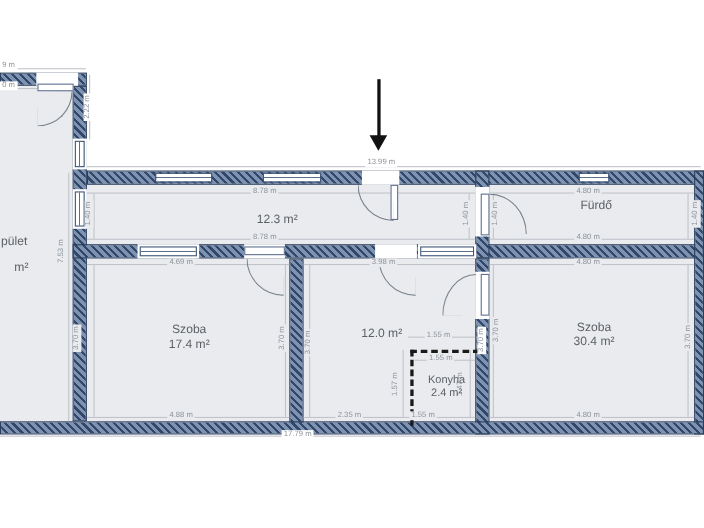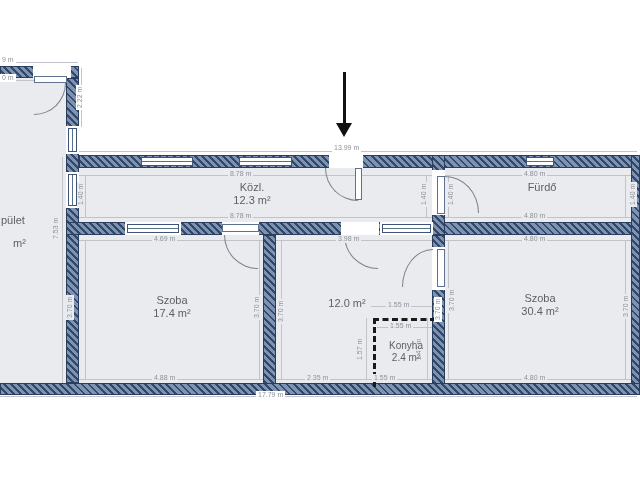--- a/index.html
+++ b/index.html
@@ -145,21 +145,20 @@
   <div class="dimv" style="left:277px;top:324px;">3.70 m</div>
   <div class="dimv w" style="left:434px;top:322px;">3.70 m</div>
   <div class="dimv" style="left:356px;top:362px;">1.57 m</div>
   <div class="dimv" style="left:415px;top:362px;">1.47 m</div>
   <div class="dimv" style="left:448px;top:313px;">3.70 m</div>
   <div class="dimv" style="left:622px;top:319px;">3.70 m</div>
 
   <div class="rlabel left" style="left:1px;top:214px;">pület</div>
   <div class="rlabel left" style="left:13px;top:237px;">m²</div>
 
-  <div class="rlabel" style="left:202px;top:181px;width:100px;">Közl.</div>
   <div class="rlabel" style="left:202px;top:194px;width:100px;">12.3 m²</div>
 
   <div class="rlabel" style="left:492px;top:181px;width:100px;">Fürdő</div>
 
   <div class="rlabel" style="left:122px;top:294px;width:100px;">Szoba</div>
   <div class="rlabel" style="left:122px;top:307px;width:100px;">17.4 m²</div>
 
   <div class="rlabel" style="left:297px;top:297px;width:100px;">12.0 m²</div>
 
   <div class="rlabel small" style="left:367px;top:340px;width:78px;">Konyha</div>

